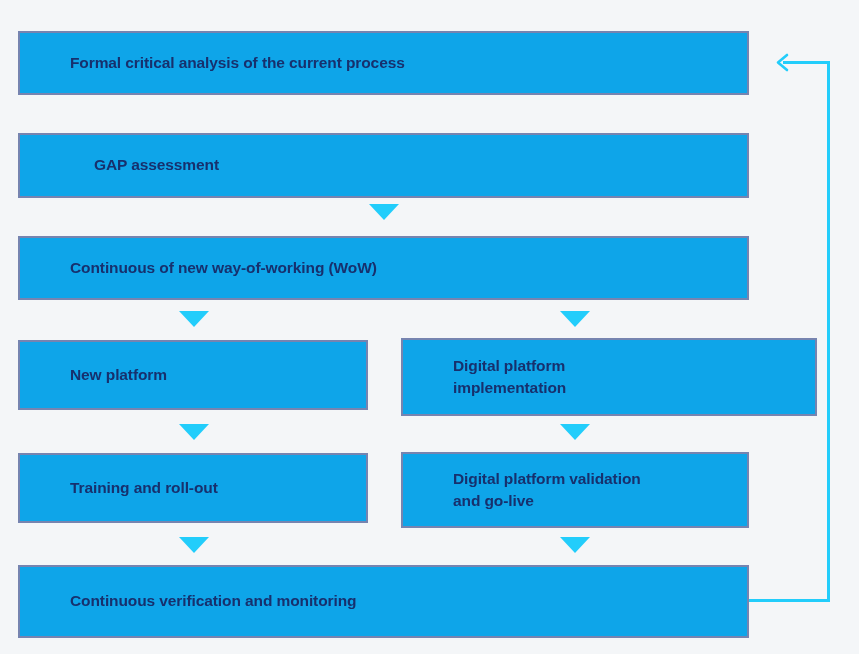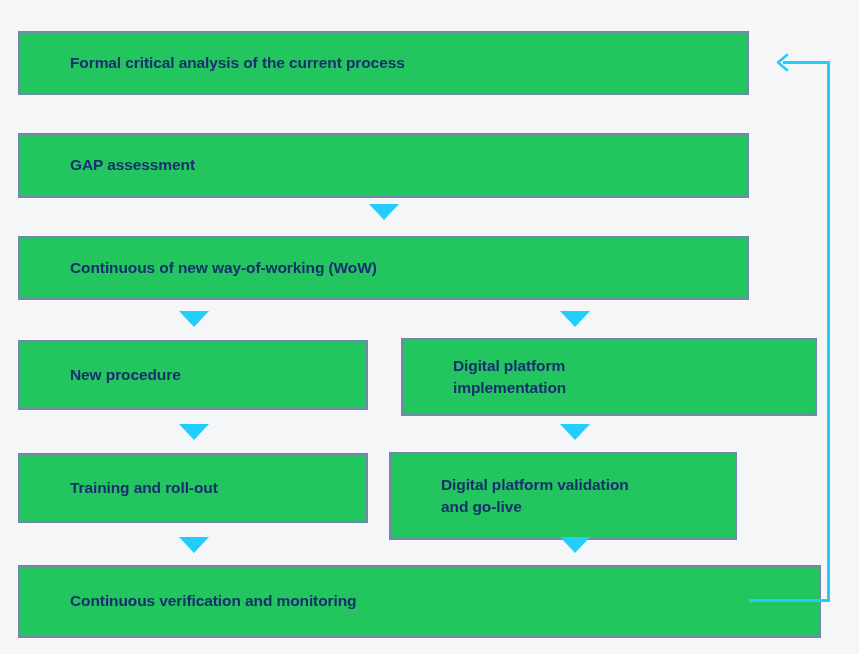--- a/index.html
+++ b/index.html
@@ -14,21 +14,21 @@
     overflow: hidden;
   }
   #canvas {
     position: relative;
     width: 859px;
     height: 654px;
   }
   .node {
     position: absolute;
     box-sizing: border-box;
-    background: #22c55e;
+    background: #0ea5e9;
     border: 2px solid #7684b0;
     display: flex;
     align-items: center;
   }
   .node-label {
     color: #17306d;
     font-size: 15.5px;
     font-weight: bold;
     letter-spacing: -0.1px;
     line-height: 1.45;
@@ -59,58 +59,58 @@
 </style>
 </head>
 <body>
 
 <div id="canvas">
 
   <div class="node" style="left:18px; top:31px; width:731px; height:64px;">
     <span class="node-label">Formal critical analysis of the current process</span>
   </div>
 
-  <div class="node" style="left:18px; top:133px; width:731px; height:65px;">
+  <div class="node" style="left:18px; top:133px; width:731px; height:65px;padding-left:24px;">
     <span class="node-label">GAP assessment</span>
   </div>
 
   <div class="arrow-down" style="left:369px; top:204px;"></div>
 
   <div class="node" style="left:18px; top:236px; width:731px; height:64px;">
     <span class="node-label">Continuous of new way-of-working (WoW)</span>
   </div>
 
   <div class="arrow-down" style="left:179px; top:311px;"></div>
   <div class="arrow-down" style="left:560px; top:311px;"></div>
 
   <div class="node" style="left:18px; top:340px; width:350px; height:70px;">
-    <span class="node-label">New procedure</span>
+    <span class="node-label">New platform</span>
   </div>
 
   <div class="node" style="left:401px; top:338px; width:416px; height:78px;">
     <span class="node-label">Digital platform
 implementation</span>
   </div>
 
   <div class="arrow-down" style="left:179px; top:424px;"></div>
   <div class="arrow-down" style="left:560px; top:424px;"></div>
 
   <div class="node" style="left:18px; top:453px; width:350px; height:70px;">
     <span class="node-label">Training and roll-out</span>
   </div>
 
-  <div class="node" style="left:389px; top:452px; width:348px; height:88px;">
+  <div class="node" style="left:401px; top:452px; width:348px; height:76px;">
     <span class="node-label">Digital platform validation
 and go-live</span>
   </div>
 
   <div class="arrow-down" style="left:179px; top:537px;"></div>
   <div class="arrow-down" style="left:560px; top:537px;"></div>
 
-  <div class="node" style="left:18px; top:565px; width:803px; height:73px;">
+  <div class="node" style="left:18px; top:565px; width:731px; height:73px;">
     <span class="node-label">Continuous verification and monitoring</span>
   </div>
 
   <div class="loop-seg" style="left:749px; top:599px; width:81px; height:3px;"></div>
   <div class="loop-seg" style="left:827px; top:61px; width:3px; height:541px;"></div>
   <div class="loop-seg" style="left:783px; top:61px; width:47px; height:3px;"></div>
 
   <div class="loop-head" style="left:772px; top:52px;">
     <svg width="22" height="22" viewBox="0 0 22 22">
       <polyline points="15,3 6,10.5 15,18" fill="none" stroke="#22cdfb" stroke-width="2.6" stroke-linecap="round" stroke-linejoin="round"></polyline>

